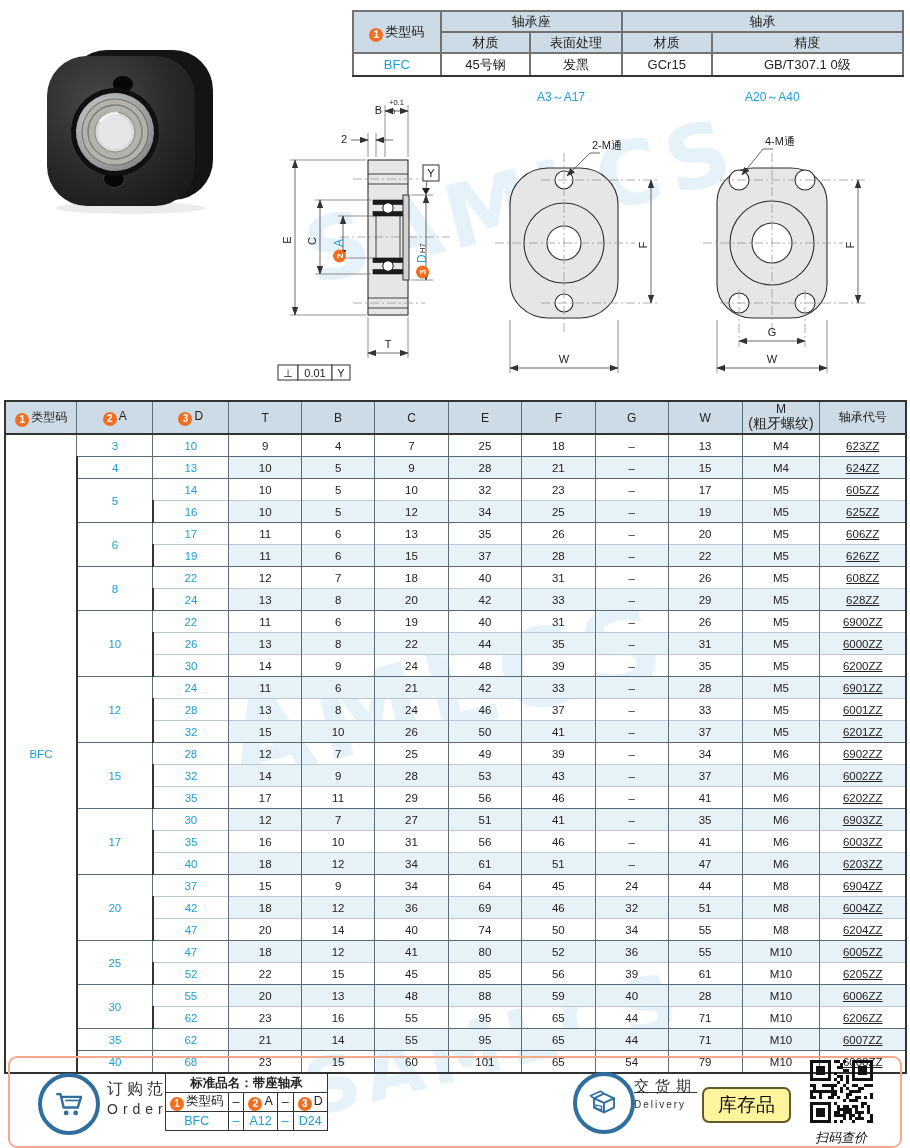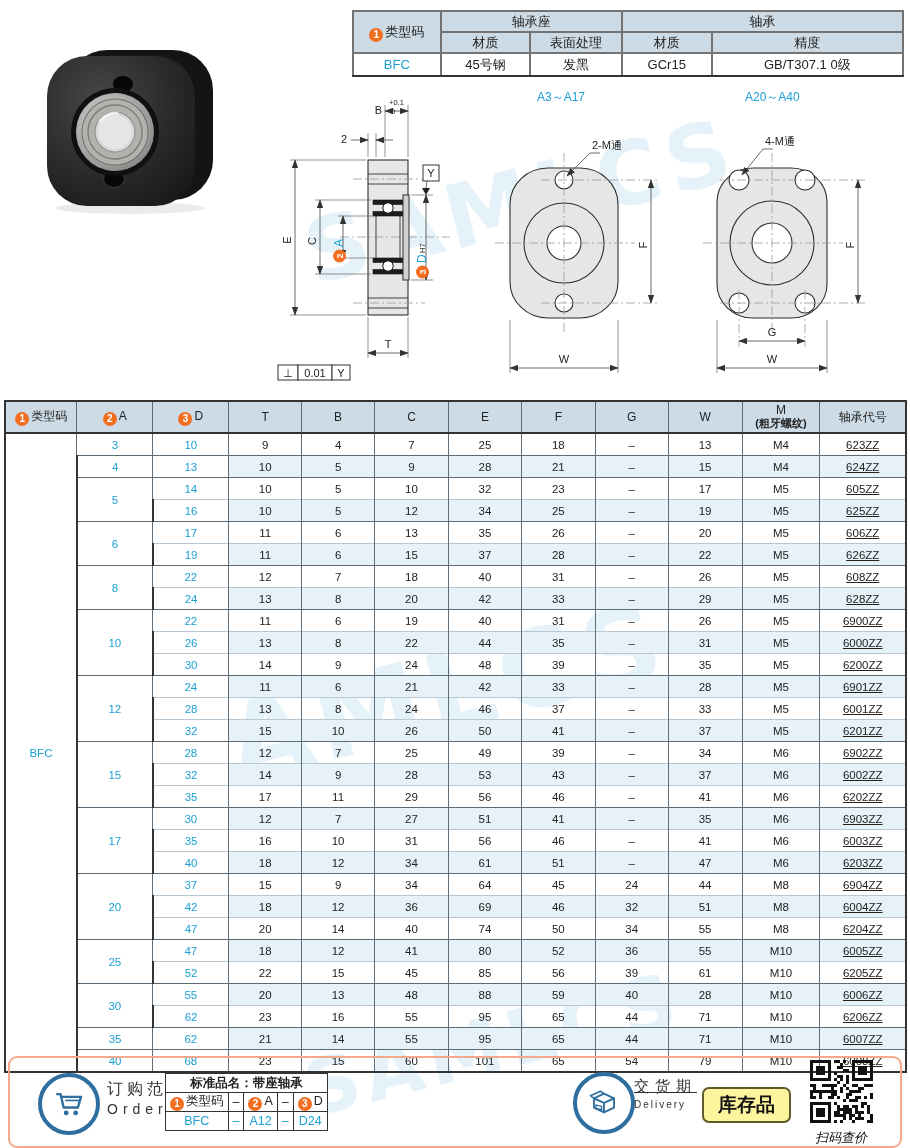--- a/index.html
+++ b/index.html
@@ -35,21 +35,21 @@
   .badge-t{fill:#fff;font-size:8.5px;font-weight:bold;text-anchor:middle;font-family:"Liberation Sans",sans-serif;}
   .brg{fill:#1c1c1c;stroke:#111;stroke-width:.6;}
   
   #main-table{position:absolute;left:4px;top:400px;width:903px;border-collapse:collapse;
               font-size:11.5px;text-align:center;z-index:2;}
   #main-table th{background:var(--table-header-bg);border-left:1px solid #5f6d78;
                  border-top:2px solid #333;border-bottom:2px solid #333;height:30px;
                  font-weight:normal;font-size:12px;padding:0;}
   #main-table th:first-child{border-left:2px solid #333;}
   #main-table th:last-child{border-right:2px solid #333;}
-  #main-table th .sub{display:block;font-size:11px;margin-top:-1px;font-weight:bold;}
+  #main-table th .sub{display:block;font-size:14px;margin-top:-1px;}
   #main-table td{border-left:1px solid #5f6d78;border-top:1px solid #b9c7d2;height:21px;padding:0;background:transparent;}
   #main-table td:first-child{border-left:2px solid #333;}
   #main-table td:last-child{border-right:2px solid #333;text-decoration:underline;}
   #main-table tr.alt td.v{background:var(--row-alt-blue);}
   #main-table td.gsep{border-top:1px solid #5a6b77;}
   #main-table td.code-cell,#main-table td.a-cell,#main-table td.d-cell{color:var(--accent-blue);background:#fff;}
   #main-table tbody{border-bottom:2px solid #333;}
   #main-table td.bot{border-bottom:2px solid #333;}
   
   #footer{position:absolute;left:8px;top:1056px;width:890px;height:88px;border:2px solid var(--footer-border);
@@ -58,21 +58,21 @@
              display:flex;align-items:center;justify-content:center;background:#fff;}
   #order-cn{position:absolute;left:97px;top:21px;font-size:16px;letter-spacing:4px;color:#333;}
   #order-en{position:absolute;left:97px;top:43px;font-size:14px;letter-spacing:5px;color:#333;}
   #order-table{position:absolute;left:155px;top:15px;border-collapse:collapse;font-size:12.5px;text-align:center;}
   #order-table td{border:1px solid #333;padding:0 4px;height:18px;background:#fff;}
   #order-table .ttl{font-weight:bold;}
   #order-table tr.vals td{color:var(--accent-blue);}
   #dlv-cn{position:absolute;left:624px;top:19px;font-size:15px;letter-spacing:6px;color:#333;text-decoration:underline;}
   #dlv-en{position:absolute;left:624px;top:41px;font-size:10px;letter-spacing:2px;color:#333;}
   #stock{position:absolute;left:692px;top:29px;background:var(--stock-badge-bg);border:2px solid #5f5a2a;
-         border-radius:7px;font-size:19px;font-weight:bold;padding:3px 14px;color:#111;}
+         border-radius:7px;font-size:19px;font-weight:normal;padding:3px 14px;color:#111;}
   #qr-wrap{position:absolute;left:798px;top:2px;width:66px;text-align:center;}
   #qr-caption{font-size:13px;margin-top:2px;color:#111;font-style:italic;}
 </style>
 </head>
 <body>
 
 <div id="page">
 
   <div class="wm" style="left:300px;top:150px;font-size:88px;">SAMLCS</div>
   <div class="wm" style="left:140px;top:640px;font-size:108px;">SAMLCS</div>

